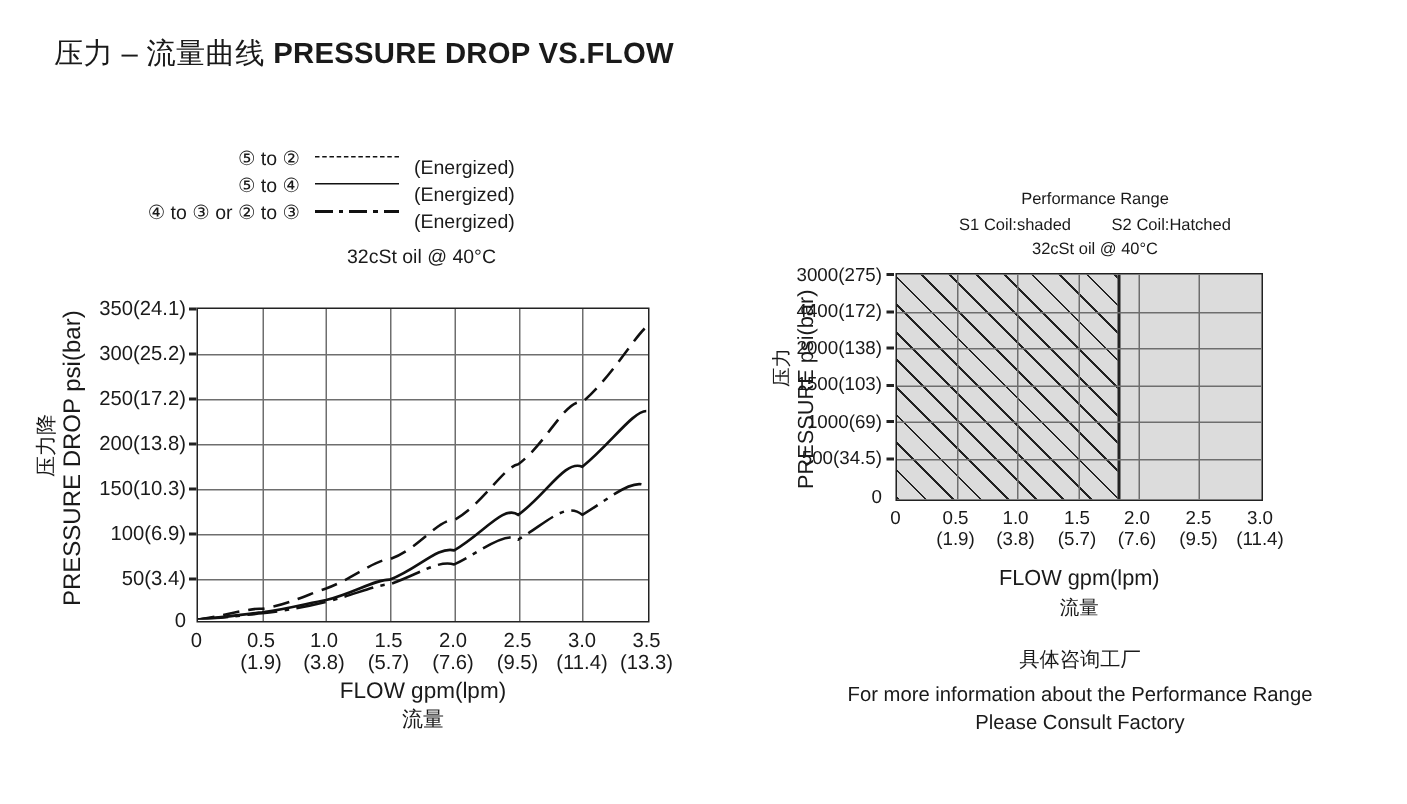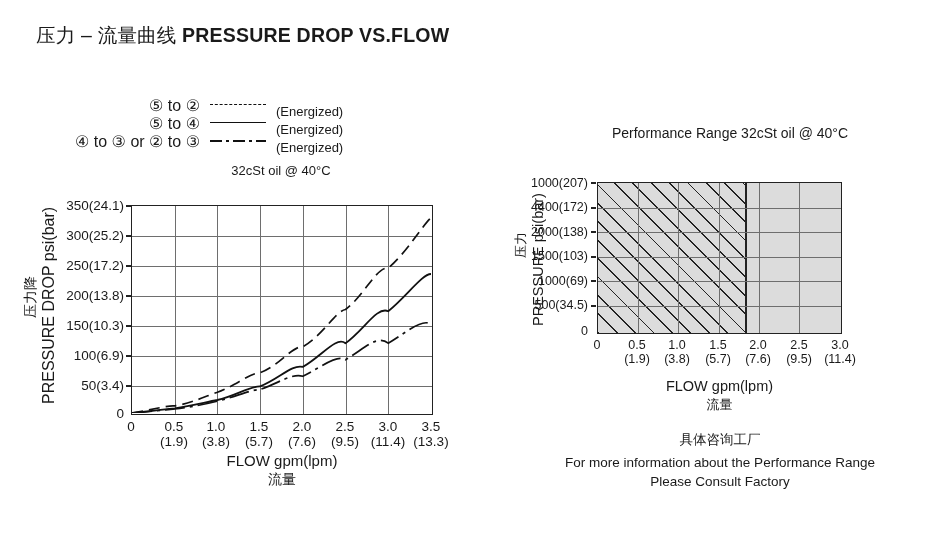--- a/index.html
+++ b/index.html
@@ -56,21 +56,21 @@
     left: 2px; right: 2px; top: 6px;
     height: 0;
     border-top: 1.6px solid #111;
   }
   .legend-sample.dashed .ln { border-top-style: dashed; border-top-width: 1.8px; }
   .legend-sample.solid .ln  { border-top-style: solid; }
   .legend-sample.dashdot .ln { border-top: none; height: 2px;
     background-image: linear-gradient(to right,#111 0 12px,transparent 12px 16px,#111 16px 19px,transparent 19px 23px,#111 23px 35px,transparent 35px 39px,#111 39px 42px,transparent 42px 46px,#111 46px 56px);
     top: 6px; }
   .legend-energized { width: 84px; text-align: left; margin-top: 12px; }
-  .circnum { font-size: 16px; }
+  .circnum { font-size: 13px; }
 
   #left-cond {
     position: absolute;
     left: 131px; top: 163px;
     width: 300px;
     text-align: center;
     font-size: 13px;
   }
 
   
@@ -139,21 +139,21 @@
   }
 
   
   #right-panel { position: absolute; left: 500px; top: 0; width: 438px; height: 536px; }
 
   #right-head {
     position: absolute;
     left: 60px; top: 125px;
     width: 340px;
     text-align: center;
-    font-size: 14px;
+    font-size: 11px;
     line-height: 16.5px;
   }
   #right-head .coils { display: block; }
   #right-head .coils .s2 { margin-left: 24px; }
 
   #right-chart {
     position: absolute;
     left: 97px;
     top: 182px;
     width: 245px;
@@ -327,40 +327,44 @@
   </div>
 
   <div class="vert-axis-title" id="left-ytitle-en">PRESSURE DROP psi(bar)</div>
   <div class="vert-axis-title" id="left-ytitle-cn">压力降</div>
 </div>
 
 <div id="right-panel">
 
   <div id="right-head">
     <span>Performance Range</span>
+    <span class="coils">
+      <span>S1 Coil:shaded</span>
+      <span class="s2">S2 Coil:Hatched</span>
+    </span>
     <span>32cSt  oil @ 40°C</span>
   </div>
 
   <div id="right-chart">
     <div id="hatch-region"></div>
     <div id="hatch-edge"></div>
     <div class="gl-h" style="top:24.6px"></div>
     <div class="gl-h" style="top:49.2px"></div>
     <div class="gl-h" style="top:73.8px"></div>
     <div class="gl-h" style="top:98.4px"></div>
     <div class="gl-h" style="top:123.0px"></div>
     <div class="gl-v" style="left:40.2px"></div>
     <div class="gl-v" style="left:80.4px"></div>
     <div class="gl-v" style="left:120.6px"></div>
     <div class="gl-v" style="left:160.8px"></div>
     <div class="gl-v" style="left:201.0px"></div>
   </div>
 
   <div id="right-ylabels">
-    <div class="yl" style="top:176px">1000(207)</div>
+    <div class="yl" style="top:176px">3000(275)</div>
     <div class="tick" style="top:182px"></div>
     <div class="yl" style="top:200px">4400(172)</div>
     <div class="tick" style="top:207px"></div>
     <div class="yl" style="top:225px">2000(138)</div>
     <div class="tick" style="top:231px"></div>
     <div class="yl" style="top:249px">1500(103)</div>
     <div class="tick" style="top:256px"></div>
     <div class="yl" style="top:274px">1000(69)</div>
     <div class="tick" style="top:280px"></div>
     <div class="yl" style="top:298px">500(34.5)</div>

